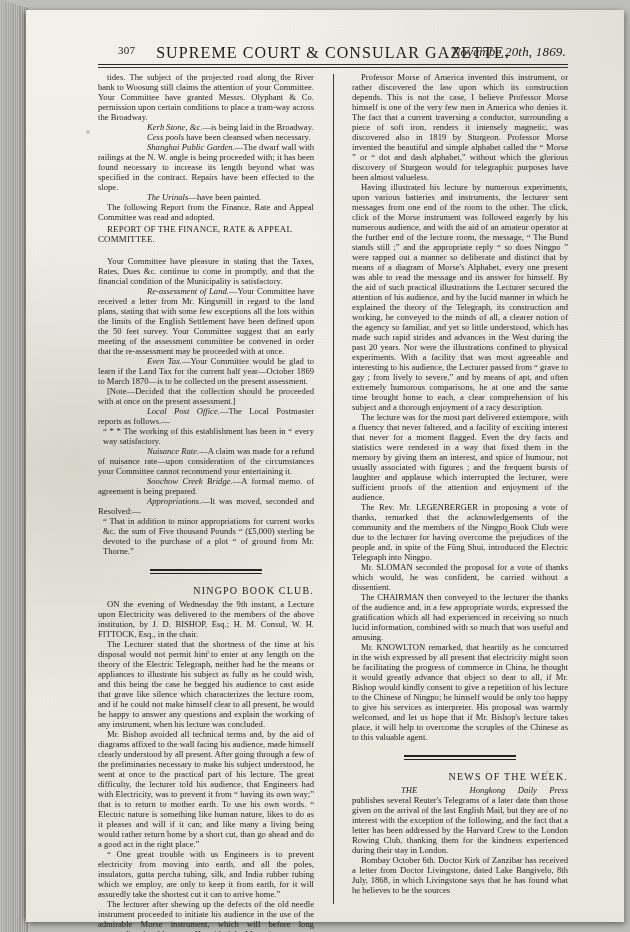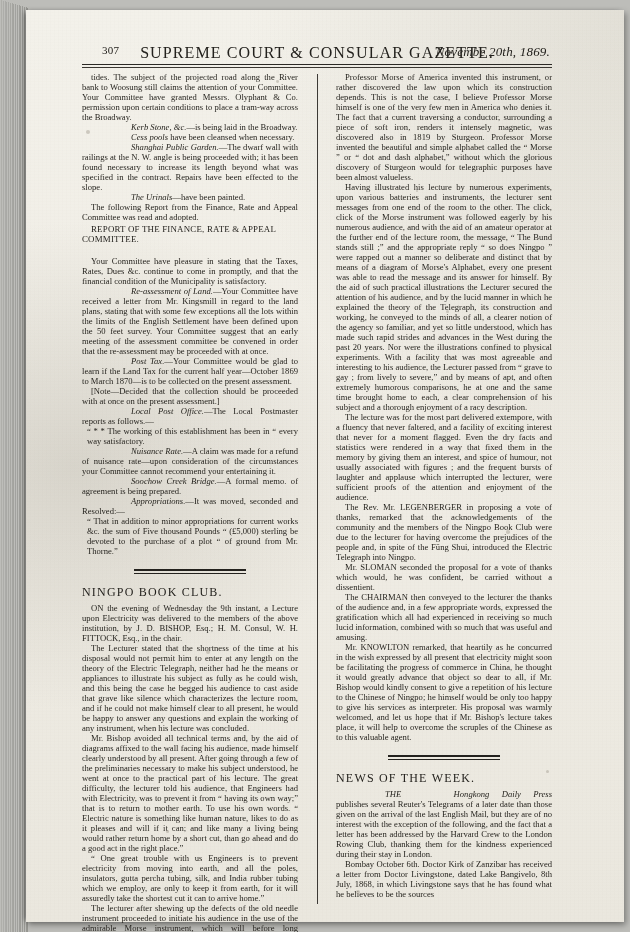--- a/index.html
+++ b/index.html
@@ -29,21 +29,21 @@
       linear-gradient(180deg,#f3f1ea 0%,#efece4 55%,#eae7de 100%);
     pointer-events:none;
   }
   #grain{
     position:absolute;inset:0;opacity:.22;pointer-events:none;
     background-image:
       repeating-linear-gradient(0deg, rgba(90,85,70,.05) 0 1px, rgba(0,0,0,0) 1px 3px),
       repeating-linear-gradient(90deg, rgba(90,85,70,.04) 0 1px, rgba(0,0,0,0) 1px 4px);
   }
   
-  #type-block{position:absolute;left:56px;top:34px;width:470px;height:862px;}
+  #type-block{position:absolute;left:72px;top:34px;width:470px;height:862px;}
 
   .running-head{
     position:relative;height:15px;
     font-size:11.5px;letter-spacing:.2px;color:#23211d;
   }
   .rh-folio{position:absolute;left:20px;top:0;font-size:11px;}
   .rh-title{
     position:absolute;left:0;right:0;top:0;text-align:center;
     font-size:16px;letter-spacing:1.1px;
   }
@@ -72,22 +72,22 @@
     font-size:8.6px;
     line-height:10px;
     text-align:justify;
     color:#26241f;
     text-indent:9px;
     -webkit-font-smoothing:none;
   }
   p.quote{text-indent:0;padding-left:5px;font-family:Liberation Serif, serif;}
   .it{font-style:italic;margin-left:40px;}
   .section-head{
-    text-align:left;
-    font-size:12px;
+    text-align:right;
+    font-size:10px;
     letter-spacing:1.2px;
     margin:11px 0 3px 0;
     color:#201e1a;
   }
   .sec-rule{
     width:112px;margin:13px auto 0 auto;
     border-top:2.4px solid #24221e;
     border-bottom:.9px solid #24221e;
     height:2px;
   }
@@ -137,21 +137,21 @@
       <div class="column" id="left-col">
           <p>tides.  The subject of the projected road along the River bank to Woosung still claims the attention of your Committee.  Your Committee have granted Messrs. Olyphant &amp; Co. permission upon certain conditions to place a tram-way across the Broadway.</p>
           <p><span class="it">Kerb Stone, &amp;c.</span>—is being laid in the Broadway.</p>
           <p><span class="it">Cess pools</span> have been cleansed when necessary.</p>
           <p><span class="it">Shanghai Public Garden.</span>—The dwarf wall with railings at the N. W. angle is being proceeded with; it has been found necessary to increase its length beyond what was specified in the contract.  Repairs have been effected to the slope.</p>
           <p><span class="it">The Urinals</span>—have been painted.</p>
           <p>The following Report from the Finance, Rate and Appeal Committee was read and adopted.</p>
           <div class="section-head" style="text-align: left; text-indent: 9px; font-variant: small-caps; letter-spacing: 0.2px; font-size: 8.9px; margin: 2px 0px 12px;">REPORT OF THE FINANCE, RATE &amp; APPEAL COMMITTEE.</div>
           <p>Your Committee have pleasure in stating that the Taxes, Rates, Dues &amp;c. continue to come in promptly, and that the financial condition of the Municipality is satisfactory.</p>
           <p><span class="it">Re-assessment of Land.</span>—Your Committee have received a letter from Mr. Kingsmill in regard to the land plans, stating that with some few exceptions all the lots within the limits of the English Settlement have been defined upon the 50 feet survey.  Your Committee suggest that an early meeting of the assessment committee be convened in order that the re-assessment may be proceeded with at once.</p>
-          <p><span class="it">Post Tax.</span>—Your Committee would be glad to learn if the Land Tax for the current half year—October 1869 to March 1870—is to be collected on the present assessment.</p>
+          <p><span class="it">Even Tax.</span>—Your Committee would be glad to learn if the Land Tax for the current half year—October 1869 to March 1870—is to be collected on the present assessment.</p>
           <p>[Note—Decided that the collection should be proceeded with at once on the present assessment.]</p>
           <p><span class="it">Local Post Office.</span>—The Local Postmaster reports as follows.—</p>
           <p class="quote">“ * * The working of this establishment has been in “ every way satisfactory.</p>
           <p><span class="it">Nuisance Rate.</span>—A claim was made for a refund of nuisance rate—upon consideration of the circumstances your Committee cannot recommend your entertaining it.</p>
           <p><span class="it">Soochow Creek Bridge.</span>—A formal memo. of agreement is being prepared.</p>
           <p><span class="it">Appropriations.</span>—It was moved, seconded and Resolved:—</p>
           <p class="quote">“ That in addition to minor appropriations for current works &amp;c. the sum of Five thousand Pounds “ (£5,000) sterling be devoted to the purchase of a plot “ of ground from Mr. Thorne.”</p>
           <div class="sec-rule"></div>
           <div class="section-head">NINGPO BOOK CLUB.</div>
           <p>ON the evening of Wednesday the 9th instant, a Lecture upon Electricity was delivered to the members of the above institution, by J. D. BISHOP, Esq.; H. M. Consul, W. H. FITTOCK, Esq., in the chair.</p>

